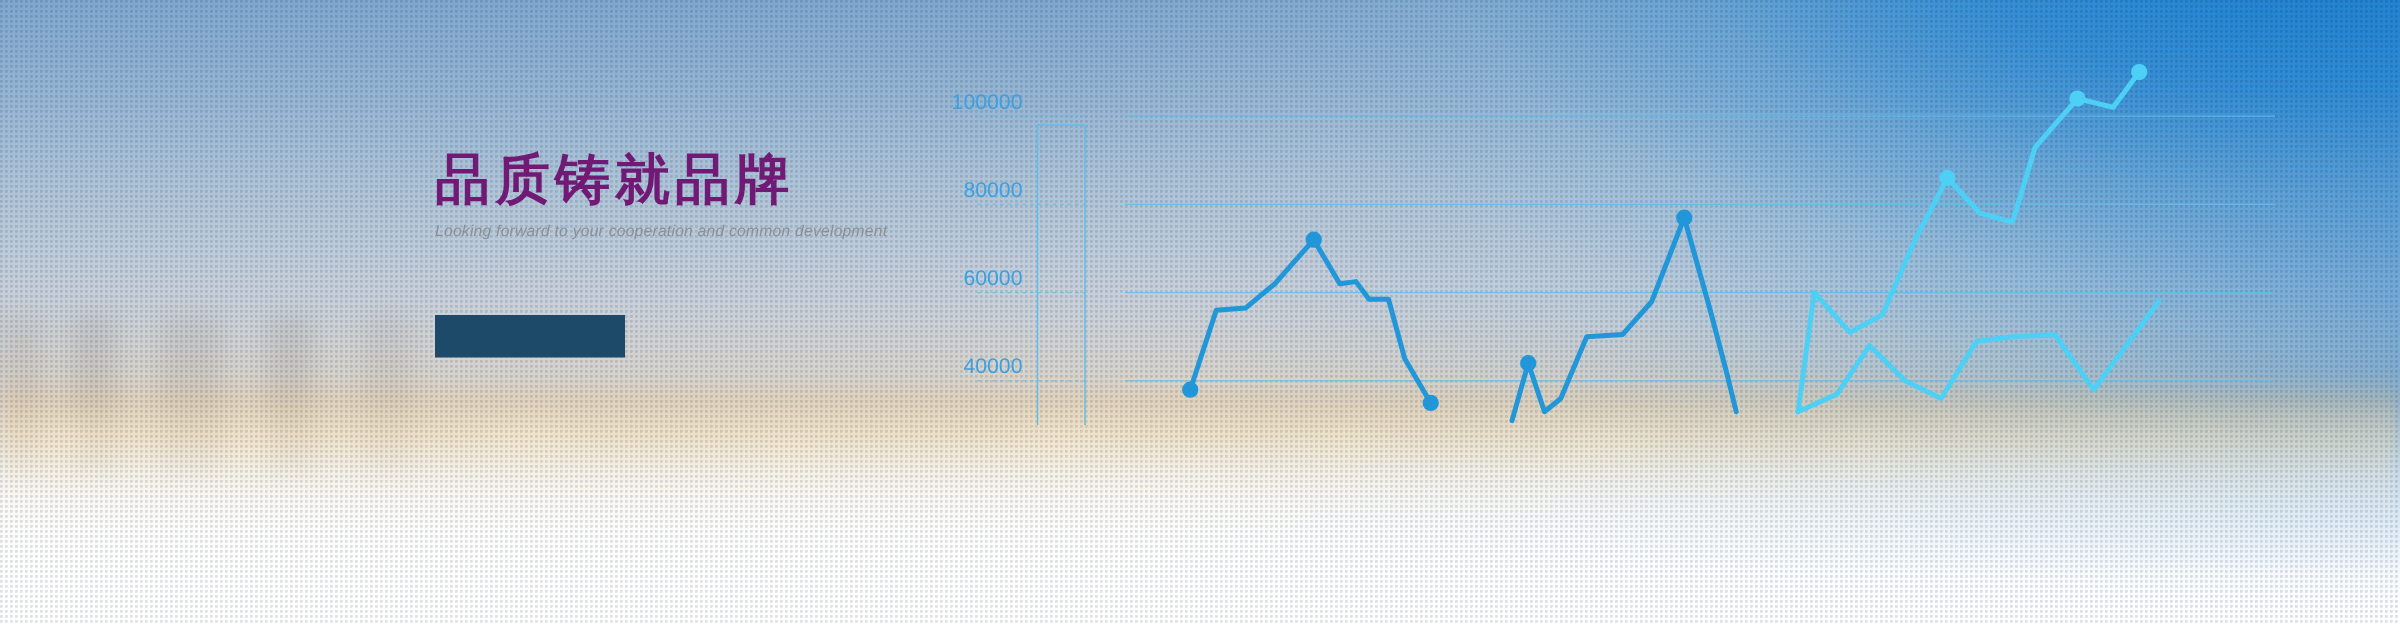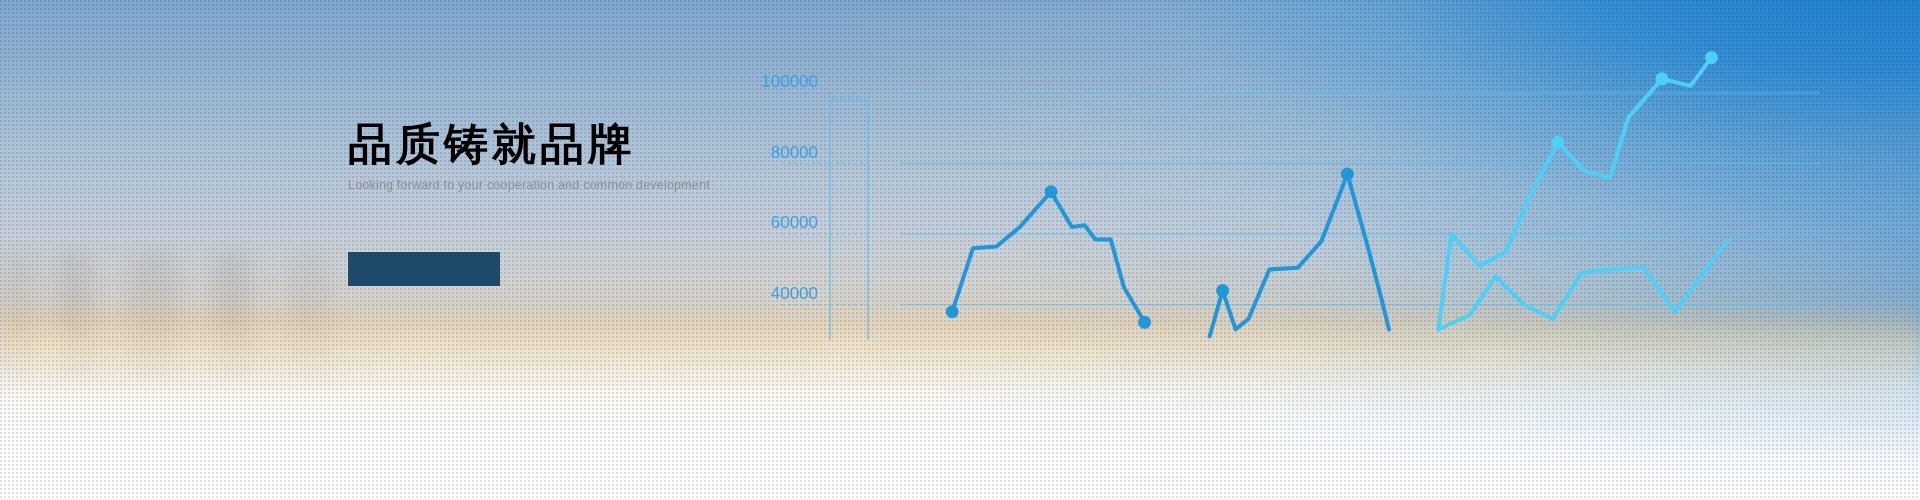--- a/index.html
+++ b/index.html
@@ -113,32 +113,32 @@
       radial-gradient(circle at 1px 1px, rgba(40,52,70,0.26) 1px, rgba(0,0,0,0) 1.6px);
     background-size:4px 4px;
     opacity:0.55;
     mix-blend-mode:multiply;
   }
 
   
   .copy{position:absolute;left:348px;top:118px;width:420px;}
   .headline{
     font-size:44px;line-height:1.18;font-weight:700;
-    color:#000000;letter-spacing:4px;margin:0;
+    color:#701a75;letter-spacing:4px;margin:0;
     white-space:nowrap;
   }
   .subhead{
     margin:26px 0 0 0;
     font-size:25px;line-height:1.2;font-weight:400;
     color:#63798c;letter-spacing:2px;white-space:nowrap;
   }
   .subhead-en{
     margin:8px 0 0 0;
     font-size:12.5px;line-height:1.25;font-weight:400;
-    color:#8a8f95;letter-spacing:0.2px;white-space:nowrap;
+    color:#8a8f95;letter-spacing:0.2px;white-space:nowrap;font-style:italic;
   }
   .cta{
     position:absolute;left:348px;top:252px;
     width:152px;height:34px;
     background:#1d4a68;
     border:none;padding:0;
     color:#ffffff;font-size:13px;letter-spacing:1px;
     font-family:inherit;cursor:pointer;
     display:flex;align-items:center;justify-content:center;
   }

